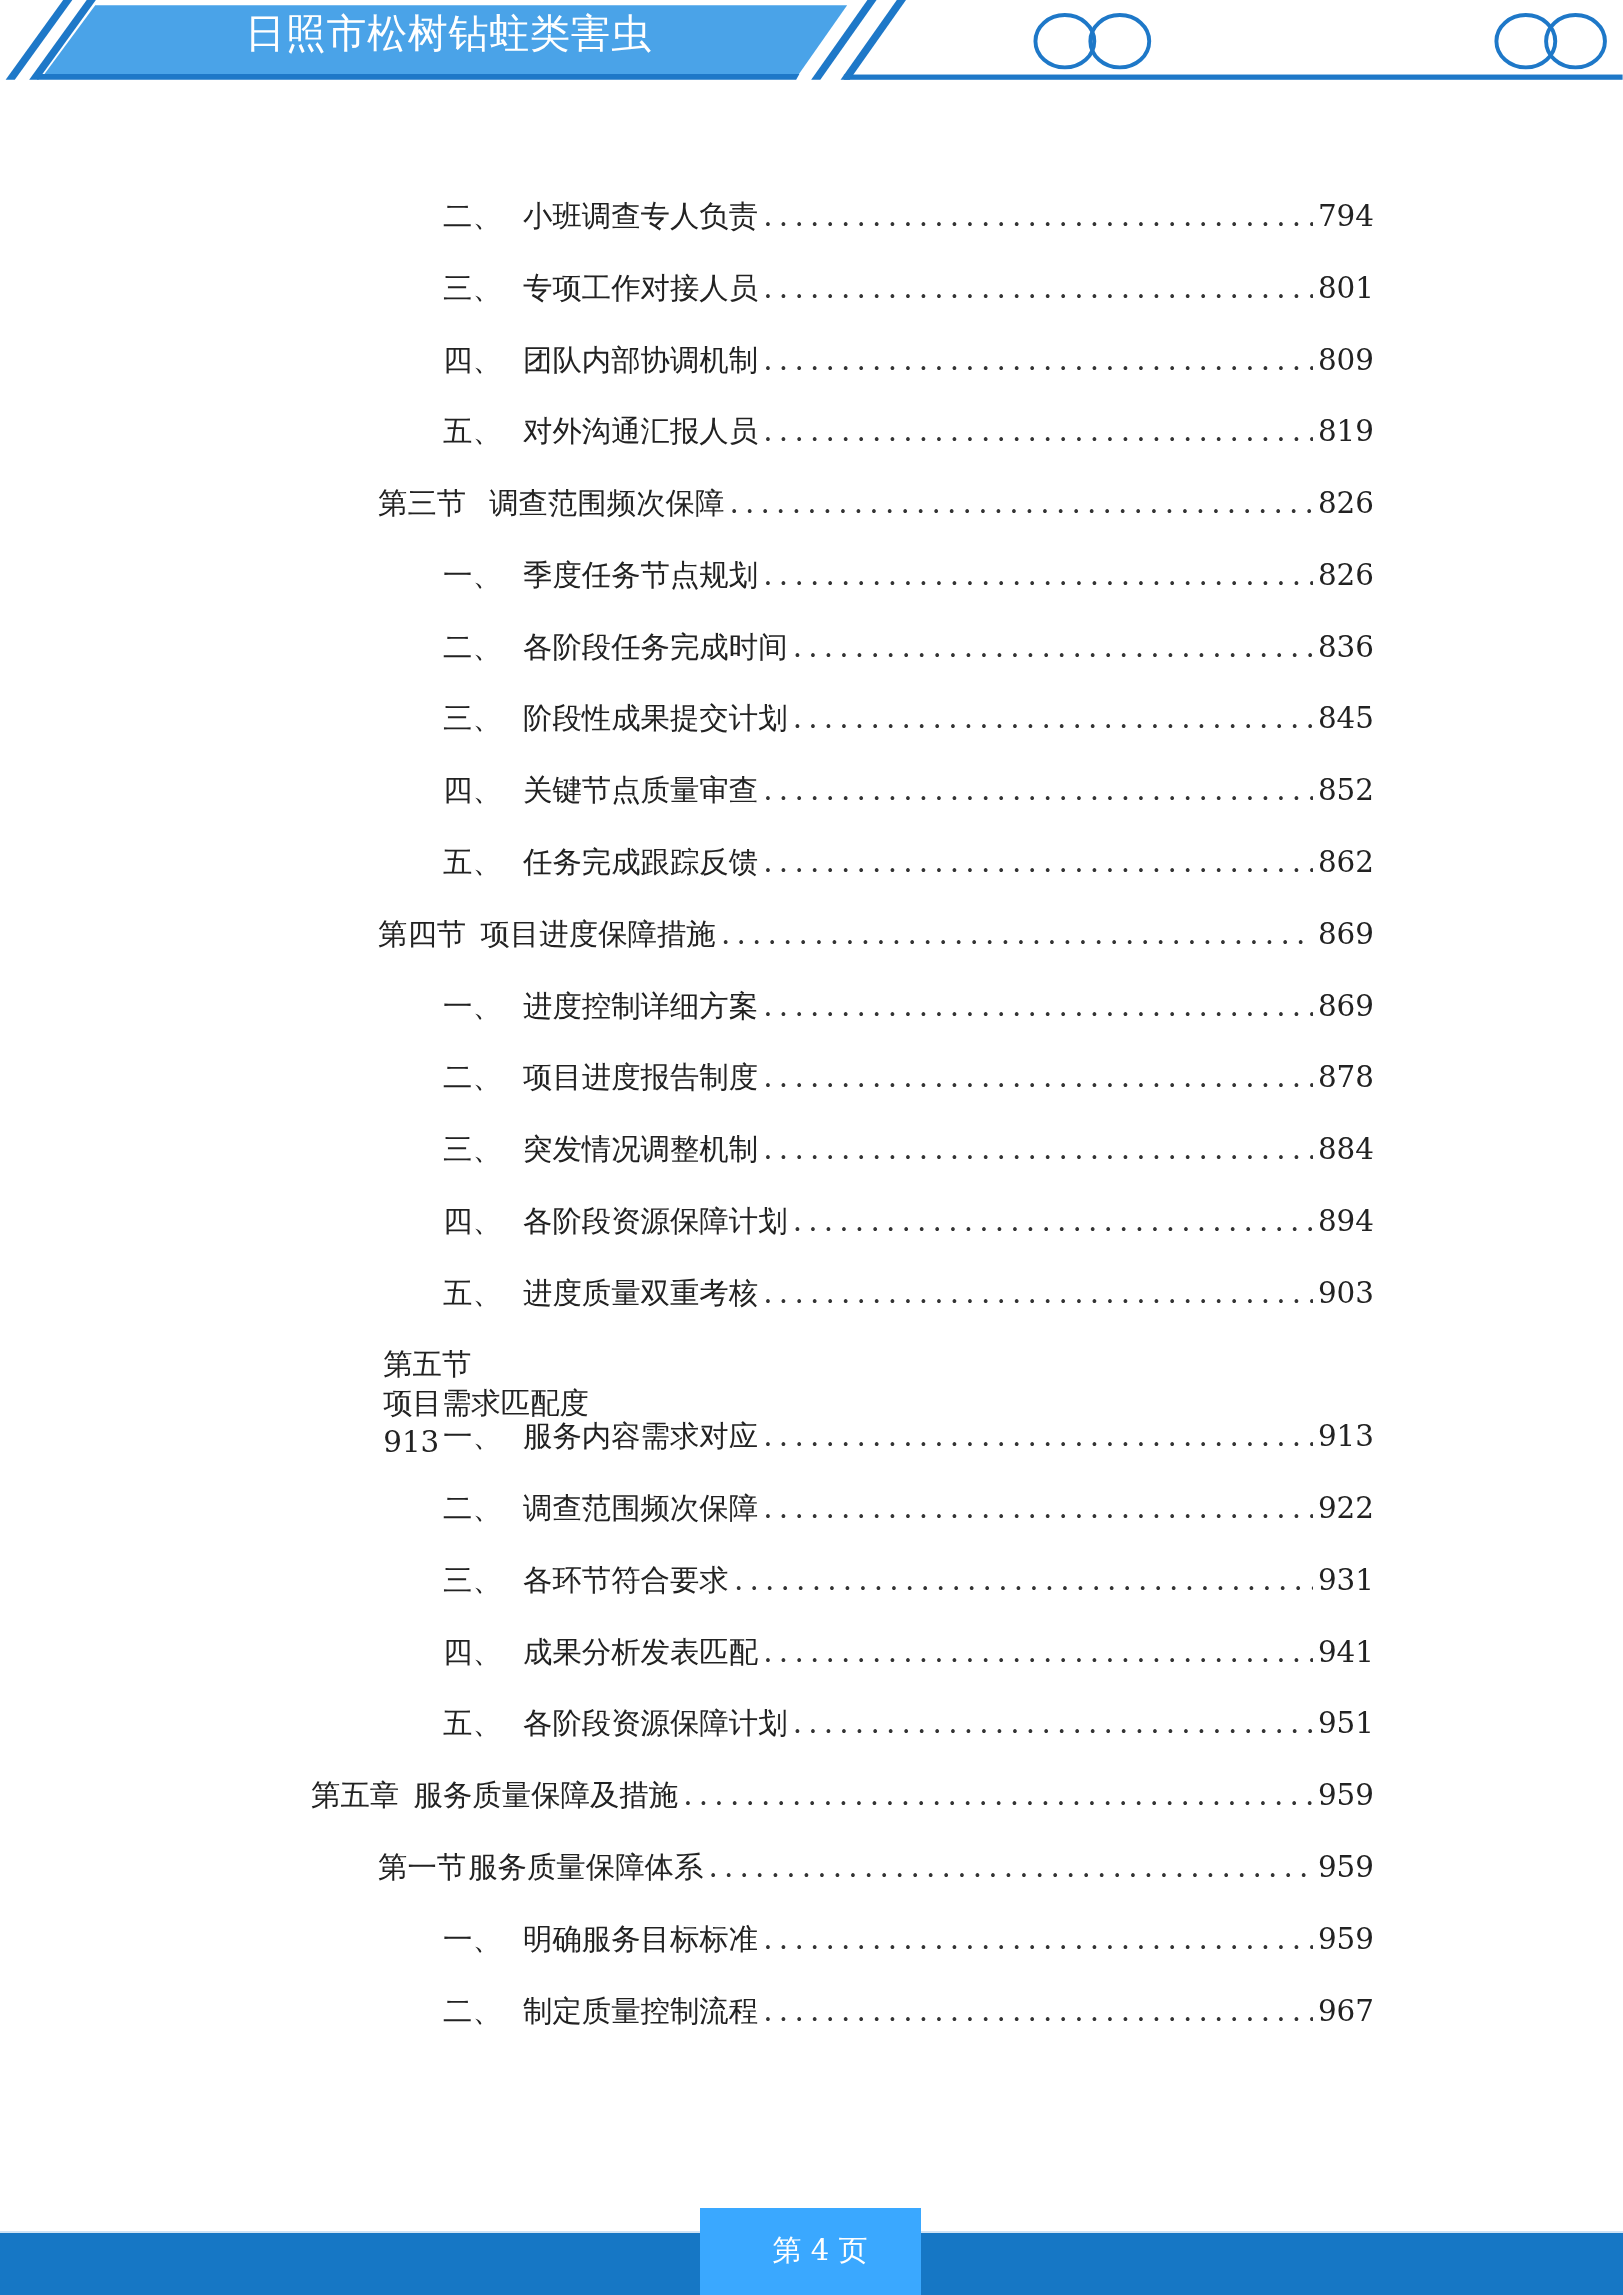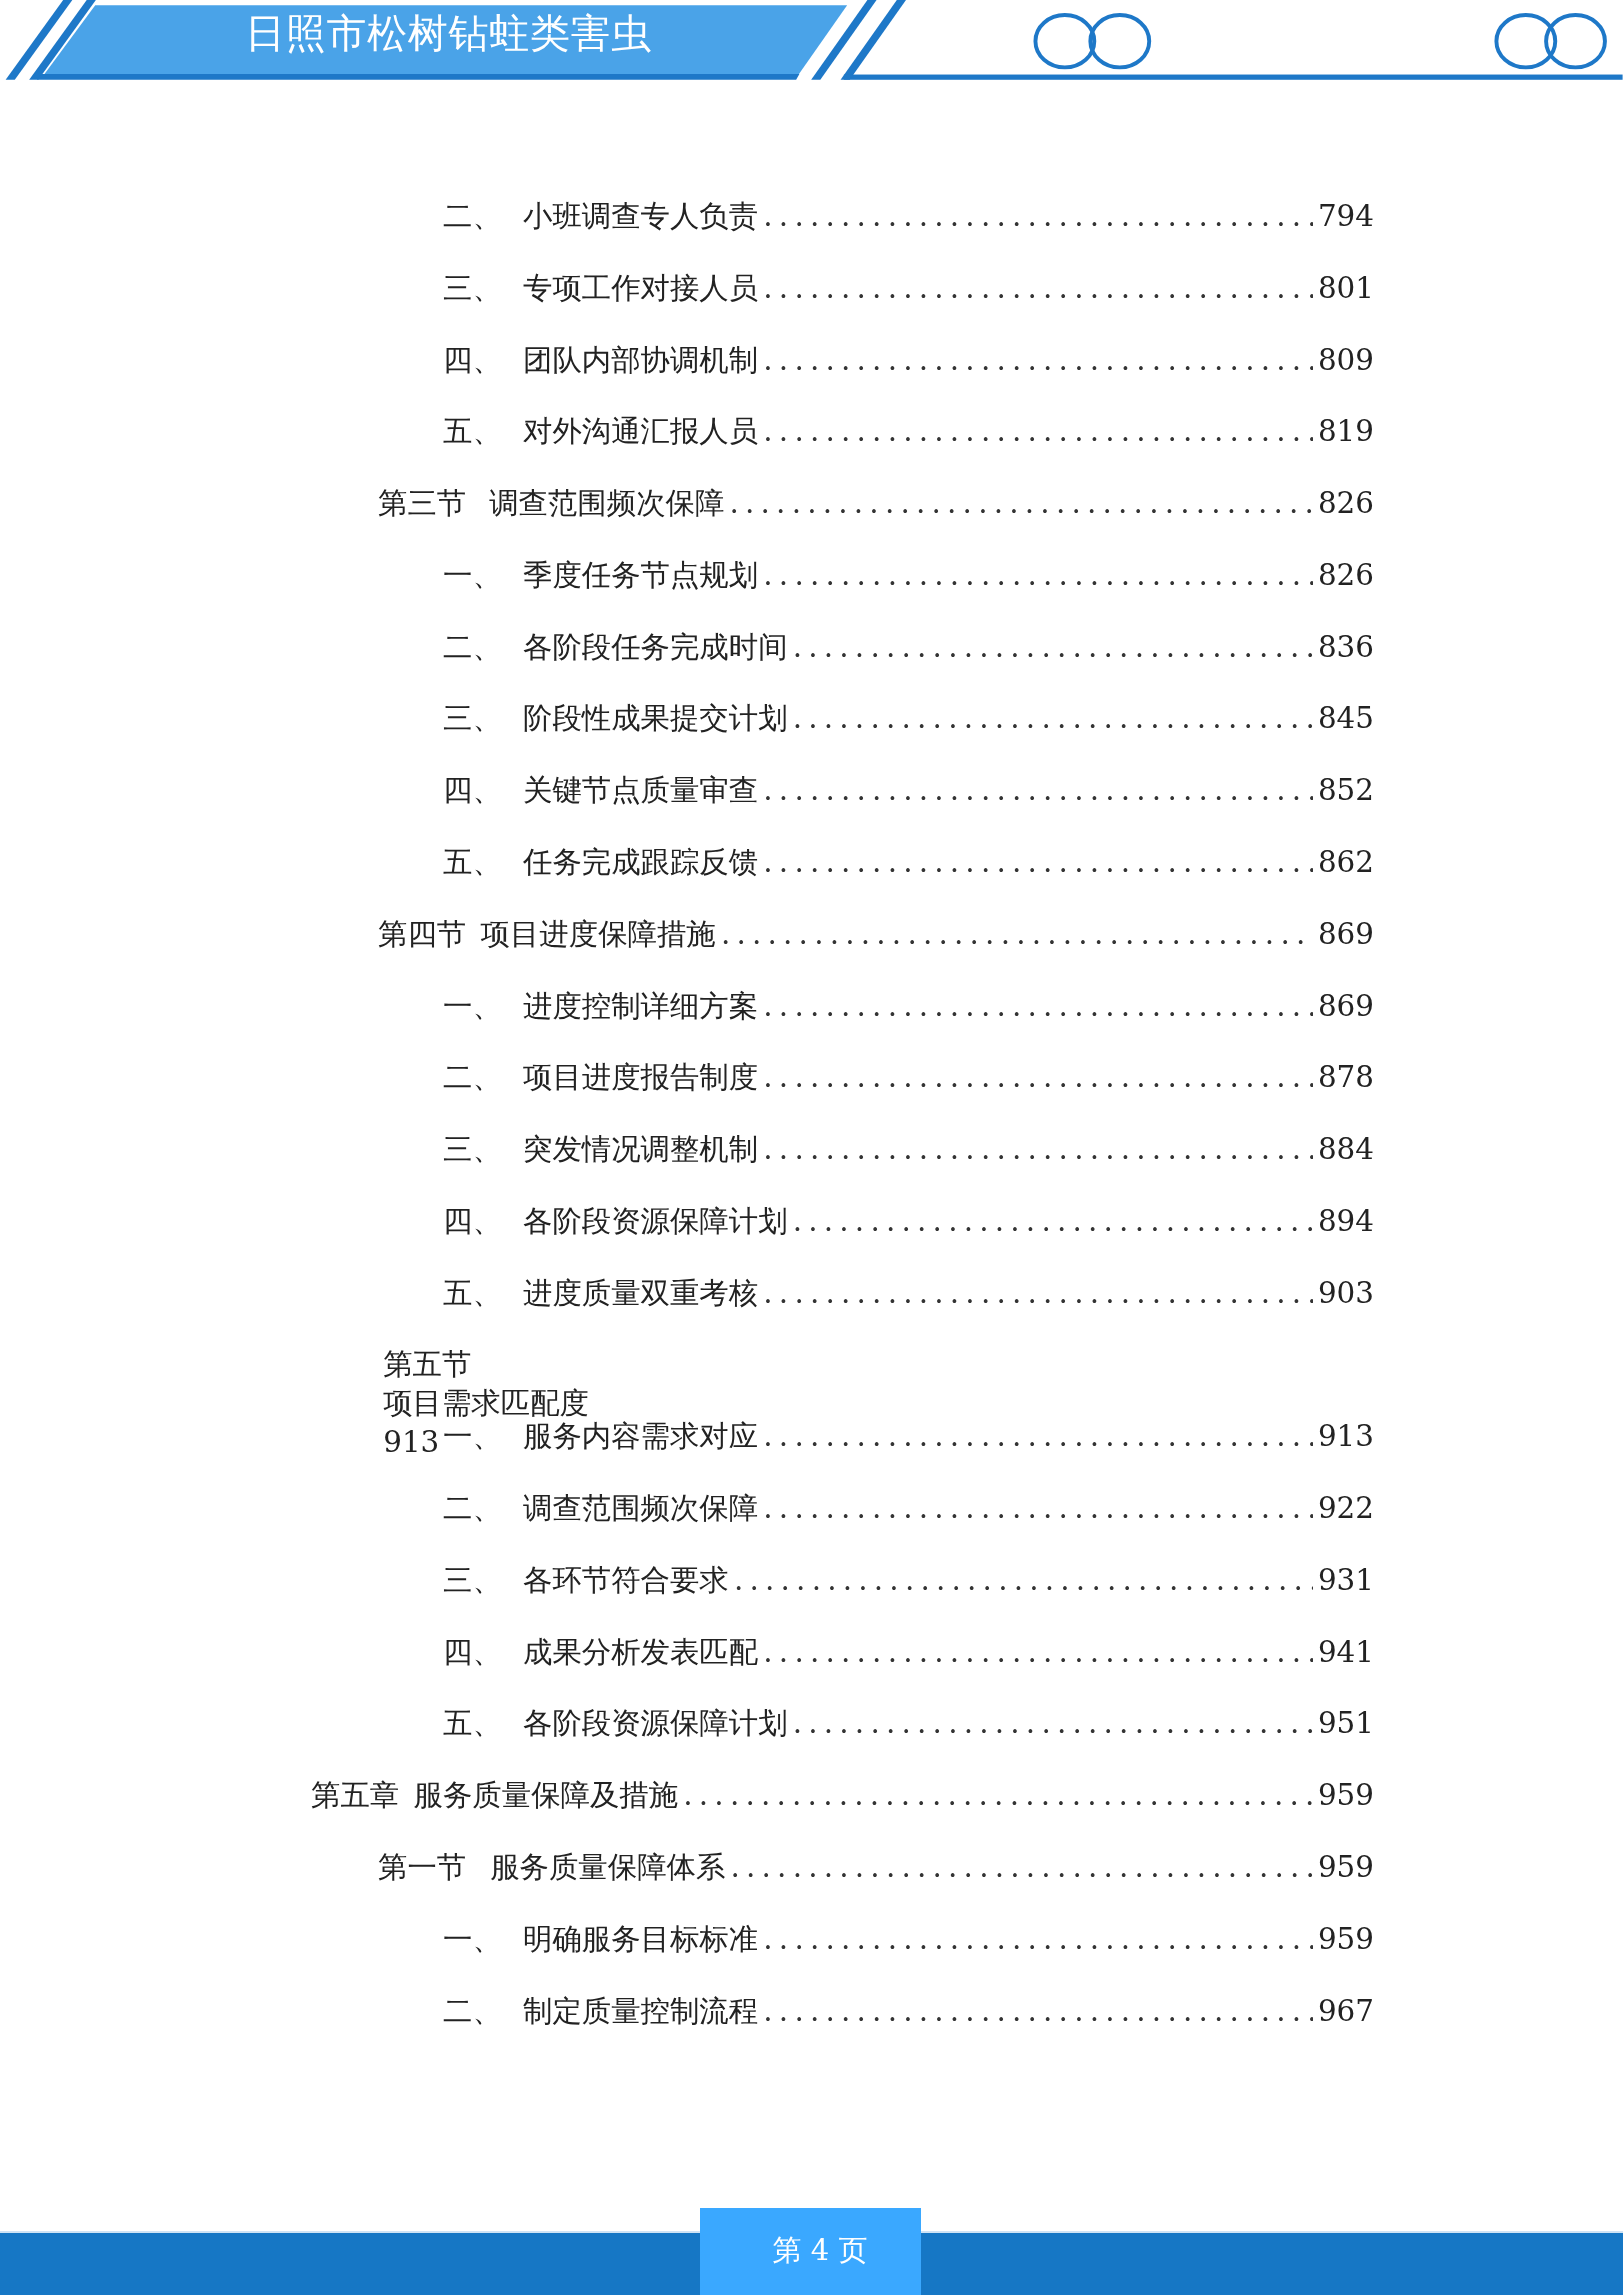--- a/index.html
+++ b/index.html
@@ -183,21 +183,21 @@
       <span class="leader">................................................................................</span>
       <span class="page">951</span>
     </div>
     <div class="toc-row" style="left: 311px; top: 1776px;">
       <span class="num" style="margin-right: 14.4px;">第五章</span>
       <span class="title">服务质量保障及措施</span>
       <span class="leader">................................................................................</span>
       <span class="page">959</span>
     </div>
     <div class="toc-row" style="left: 378px; top: 1848px;">
-      <span class="num" style="margin-right: 24px;">第一节</span>
+      <span class="num" style="margin-right: 2px;">第一节</span>
       <span class="title">服务质量保障体系</span>
       <span class="leader">................................................................................</span>
       <span class="page">959</span>
     </div>
     <div class="toc-row" style="left: 443px; top: 1920px;">
       <span class="num lvl-item-prefix">一、</span>
       <span class="title">明确服务目标标准</span>
       <span class="leader">................................................................................</span>
       <span class="page">959</span>
     </div>

